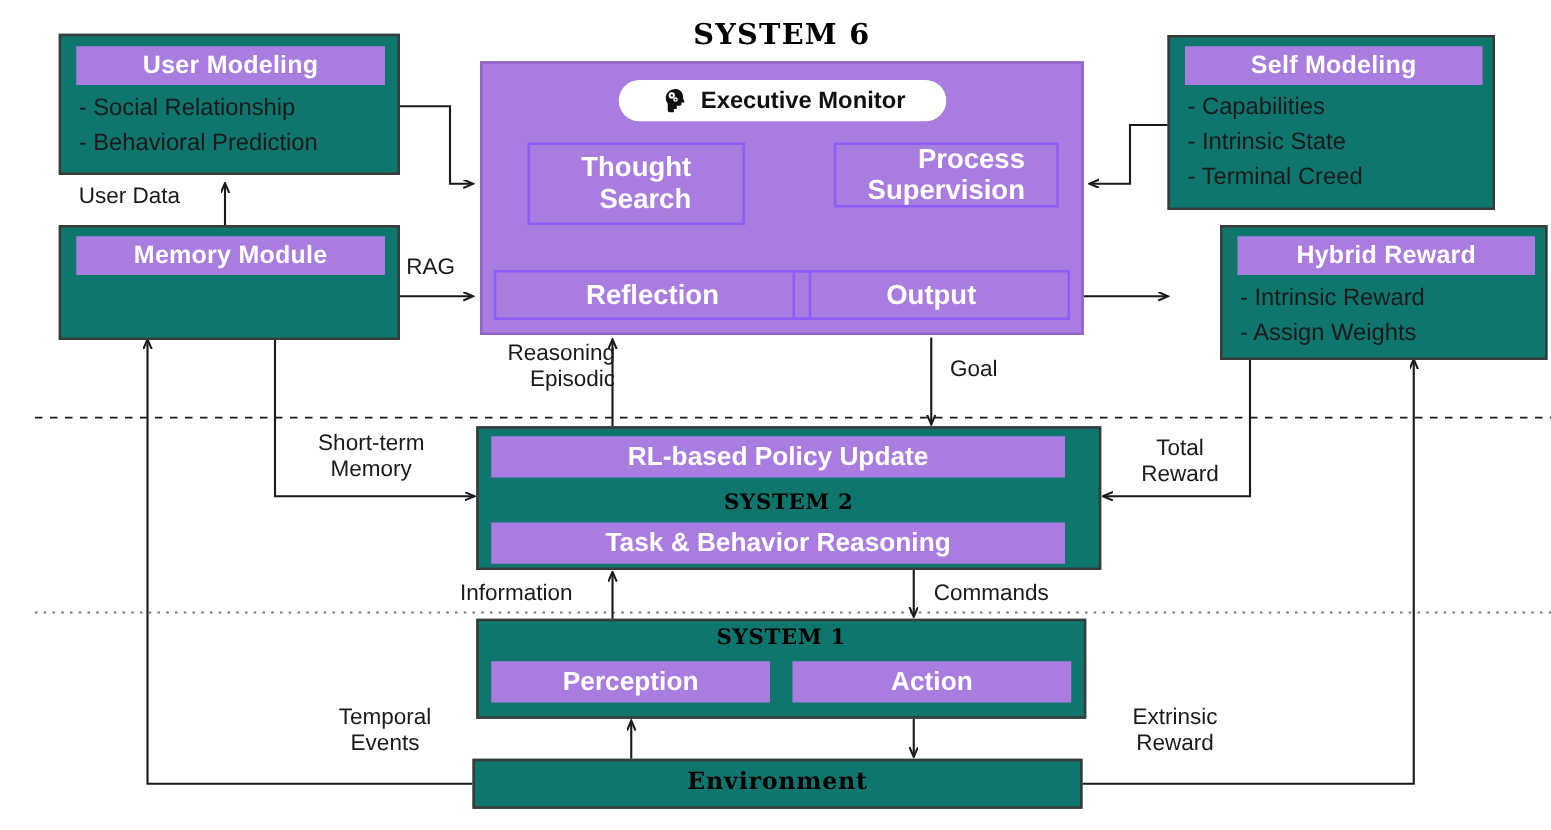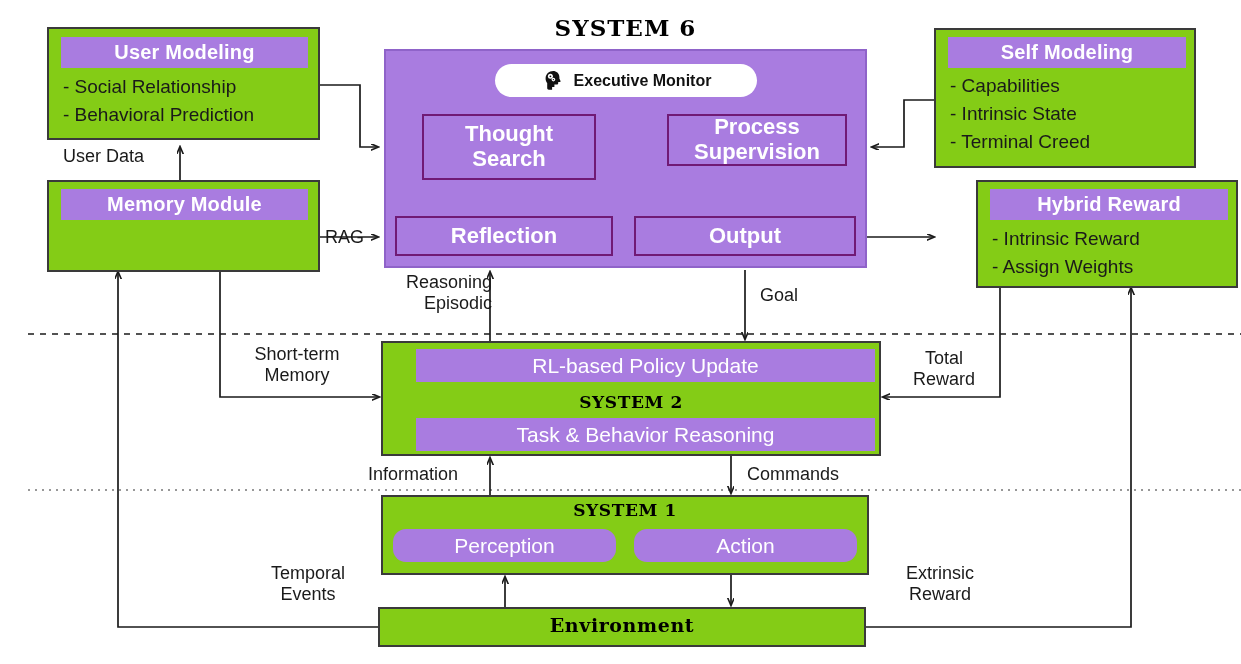--- a/index.html
+++ b/index.html
@@ -1,57 +1,57 @@
 <!DOCTYPE html>
 <html><head>
 <meta charset="utf-8">
 <style>
   html,body{margin:0;padding:0;background:#ffffff;}
   body{width:1241px;height:664px;position:relative;overflow:hidden;
        font-family:"Liberation Sans","DejaVu Sans",sans-serif;}
   #stage{position:relative;width:1241px;height:664px;}
   svg#wires{position:absolute;left:0;top:0;width:1241px;height:664px;pointer-events:none;}
 
-  .box{position:absolute;box-sizing:border-box;background:#84cc16;
+  .box{position:absolute;box-sizing:border-box;background:#0f766e;
        border:2px solid #3a3a3a;}
   .hdr{position:absolute;background:#a97ce0;color:#ffffff;font-weight:bold;
        display:flex;align-items:center;justify-content:center;text-align:center;
        letter-spacing:.2px;}
   .bullets{position:absolute;color:#1a1a1a;}
   .bullets div{white-space:nowrap;}
 
   
   #sys3-box{position:absolute;left:384px;top:49px;width:483px;height:219px;
             background:#a97ce0;border:2px solid #8f63c9;box-sizing:border-box;}
   #sys3-title{position:absolute;left:384px;top:14px;width:483px;height:30px;
               text-align:center;font-family:"DejaVu Serif",serif;font-weight:bold;
               font-size:23px;color:#000;letter-spacing:1px;}
   #exec-pill{position:absolute;left:495px;top:64px;width:262px;height:33px;
              background:#ffffff;border-radius:17px;display:flex;align-items:center;
              justify-content:center;gap:9px;}
-  #exec-pill .lbl{font-size:16px;font-weight:bold;color:#111;}
-  .s3sub{position:absolute;box-sizing:border-box;border:2px solid #701a75;
+  #exec-pill .lbl{font-size:19px;font-weight:bold;color:#111;}
+  .s3sub{position:absolute;box-sizing:border-box;border:2px solid #8b5cf6;
          color:#ffffff;font-weight:bold;display:flex;align-items:center;
-         justify-content:center;text-align:center;line-height:1.12;}
+         justify-content:center;text-align:right;line-height:1.12;}
 
   
   #sys2-box{position:absolute;left:381px;top:341px;width:500px;height:115px;}
-  .s2bar{position:absolute;background:#a97ce0;color:#fff;font-weight:normal;
-         display:flex;align-items:center;justify-content:center;font-size:21px;margin-left:23px;}
+  .s2bar{position:absolute;background:#a97ce0;color:#fff;font-weight:bold;
+         display:flex;align-items:center;justify-content:center;font-size:21px;}
   #sys2-title{position:absolute;left:381px;top:392px;width:500px;height:22px;
               text-align:center;font-family:"DejaVu Serif",serif;font-weight:bold;
               font-size:17px;color:#000;letter-spacing:.6px;}
 
   
   #sys1-box{position:absolute;left:381px;top:495px;width:488px;height:80px;}
   #sys1-title{position:absolute;left:381px;top:500px;width:488px;height:22px;
               text-align:center;font-family:"DejaVu Serif",serif;font-weight:bold;
               font-size:17px;color:#000;letter-spacing:.6px;}
-  .s1bar{position:absolute;background:#a97ce0;color:#fff;font-weight:normal;
-         display:flex;align-items:center;justify-content:center;font-size:21px;border-radius:13px;}
+  .s1bar{position:absolute;background:#a97ce0;color:#fff;font-weight:bold;
+         display:flex;align-items:center;justify-content:center;font-size:21px;}
 
   
   #env-box{position:absolute;left:378px;top:607px;width:488px;height:40px;}
   #env-label{position:absolute;left:378px;top:614px;width:488px;text-align:center;
              font-family:"DejaVu Serif",serif;font-weight:bold;font-size:19px;
              color:#000;letter-spacing:.6px;}
 
   .wlabel{position:absolute;color:#1a1a1a;font-size:18px;line-height:1.15;
           white-space:nowrap;}
   .wlabel.ctr{text-align:center;}
@@ -172,40 +172,40 @@
     </span>
   </div>
 
   <div class="s3sub" style="left:667px;top:114px;width:180px;height:52px;font-size:22px;">
     <span>
       <span>Process</span><br>
       <span>Supervision</span>
     </span>
   </div>
 
-  <div class="s3sub" style="left:395px;top:216px;width:218px;height:40px;font-size:22px;">Reflection</div>
+  <div class="s3sub" style="left:395px;top:216px;width:254px;height:40px;font-size:22px;">Reflection</div>
 
   <div class="s3sub" style="left:634px;top:216px;width:222px;height:40px;font-size:22px;">Output</div>
 
   <div class="box" id="sys2-box"></div>
   <div class="s2bar" style="left:393px;top:349px;width:459px;height:33px;">RL-based Policy Update</div>
   <div id="sys2-title">SYSTEM 2</div>
   <div class="s2bar" style="left:393px;top:418px;width:459px;height:33px;">Task &amp; Behavior Reasoning</div>
 
   <div class="box" id="sys1-box"></div>
   <div id="sys1-title">SYSTEM 1</div>
   <div class="s1bar" style="left:393px;top:529px;width:223px;height:33px;">Perception</div>
   <div class="s1bar" style="left:634px;top:529px;width:223px;height:33px;">Action</div>
 
   <div class="box" id="env-box"></div>
   <div id="env-label">Environment</div>
 
   <div class="wlabel" style="left:63px;top:146px;">User Data</div>
 
-  <div class="wlabel" style="left:325px;top:203px;margin-top:24px;">RAG</div>
+  <div class="wlabel" style="left:325px;top:203px;">RAG</div>
 
   <div class="wlabel ctr" style="left:382px;top:272px;width:110px;text-align:right;">
     <div>Reasoning</div>
     <div>Episodic</div>
   </div>
 
   <div class="wlabel ctr" style="left:232px;top:344px;width:130px;text-align:center;">
     <div>Short-term</div>
     <div>Memory</div>
   </div>

